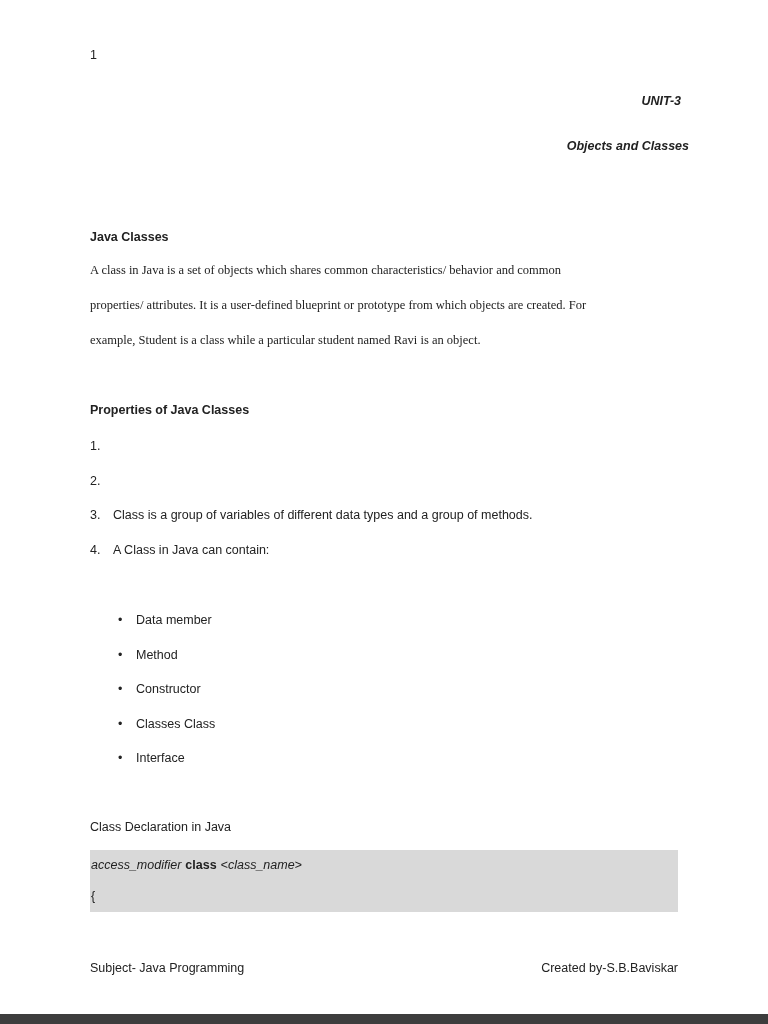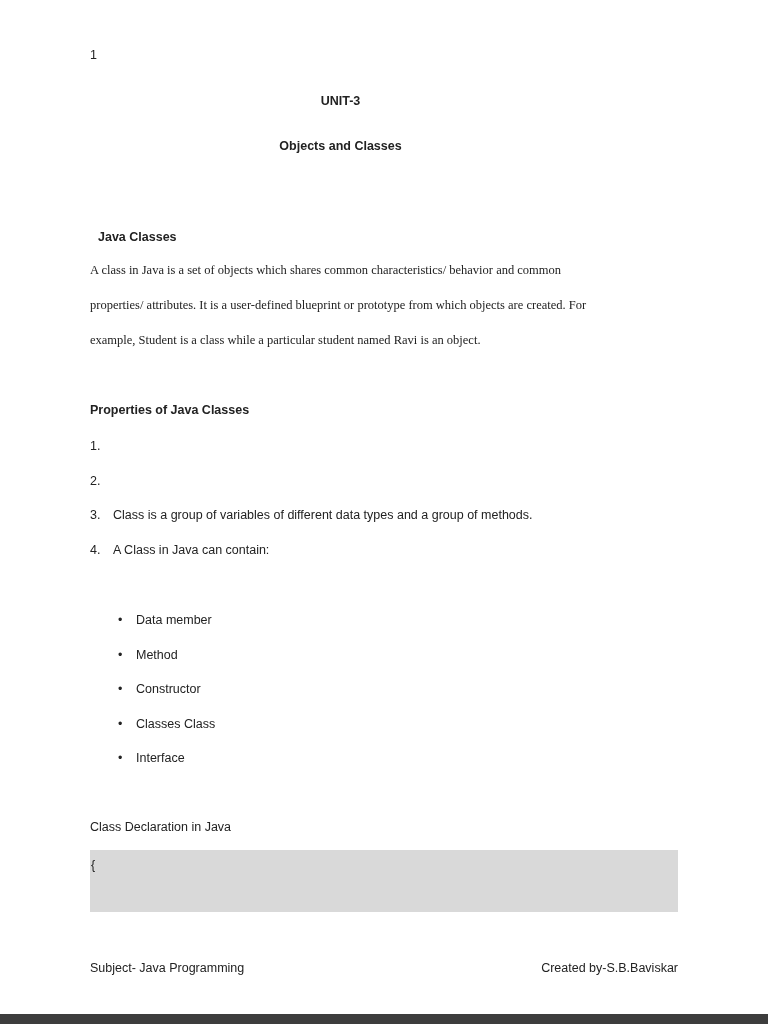--- a/index.html
+++ b/index.html
@@ -7,21 +7,21 @@
   body {
     background: #ffffff;
     font-family: "Liberation Sans", sans-serif;
     font-size: 12.5px;
     color: #222222;
     position: relative;
     overflow: hidden;
   }
   .page { position: absolute; inset: 0; background: #ffffff; }
   .abs { position: absolute; }
-  .center { left: 0; width: 681px; text-align: center; }
+  .center { left: 0; width: 681px; text-align: right; font-style: italic; }
   .bold { font-weight: bold; }
   .line20 { line-height: 20px; }
 
   .para { left: 90px; width: 600px; line-height: 35px; white-space: nowrap; font-family: Liberation Serif, serif; }
 
   .numlist { left: 90px; width: 600px; line-height: 34.5px; }
   .li { display: flex; }
   .num { flex: 0 0 23px; width: 23px; }
   .litext { white-space: nowrap; }
 
@@ -53,23 +53,23 @@
 </style>
 </head>
 <body>
 
 <div class="page">
 
   <div class="abs line20" style="left:90px; top:45px;">1</div>
 
   <div class="abs center bold line20" style="top:91px;">UNIT-3</div>
 
-  <div class="abs center bold line20" style="top:136px;">Objects and Classes</div>
+  <div class="abs center bold line20" style="top:136px;margin-left:8px;">Objects and Classes</div>
 
-  <div class="abs bold line20" style="left:90px; top:227px;margin-left:8px;">Java Classes</div>
+  <div class="abs bold line20" style="left:90px; top:227px;">Java Classes</div>
 
   <div class="abs para" style="top:253px;">
     <div>A class in Java is a set of objects which shares common characteristics/ behavior and common</div>
     <div>properties/ attributes. It is a user-defined blueprint or prototype from which objects are created. For</div>
     <div>example, Student is a class while a particular student named Ravi is an object.</div>
   </div>
 
   <div class="abs bold line20" style="left:90px; top:400px;">Properties of Java Classes</div>
 
   <div class="abs numlist" style="top:429px;">
@@ -108,20 +108,23 @@
     </div>
     <div class="bli">
       <span class="bdot">•</span>
       <span>Interface</span>
     </div>
   </div>
 
   <div class="abs line20" style="left:90px; top:817px;">Class Declaration in Java</div>
 
   <div class="abs codeblock">
+    <div>
+      <span class="it code-sp">access_modifier</span><span class="bold code-sp">class</span><span class="it">&lt;class_name&gt;</span>
+    </div>
     <div>{</div>
   </div>
 
   <div class="abs footer">
     <span>Subject- Java Programming</span>
     <span>Created by-S.B.Baviskar</span>
   </div>
 
   <div class="bottom-strip"></div>
 

